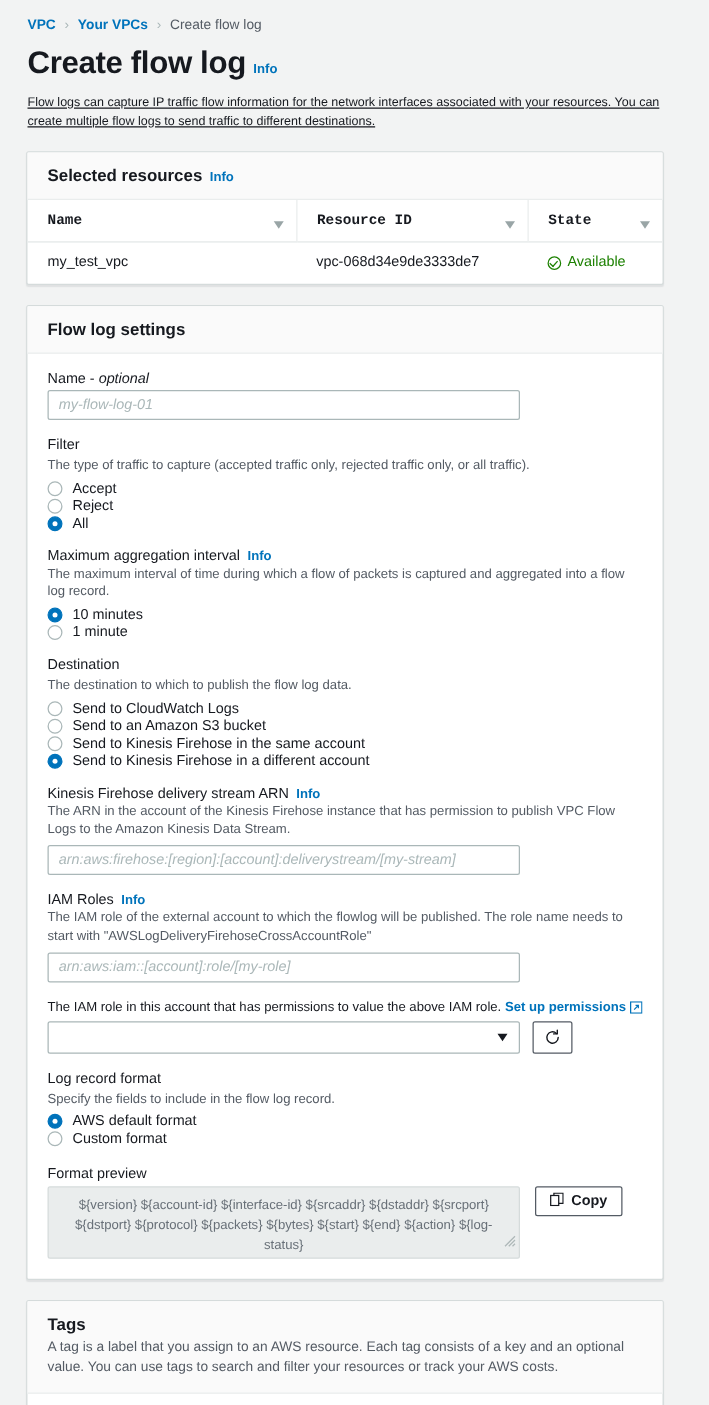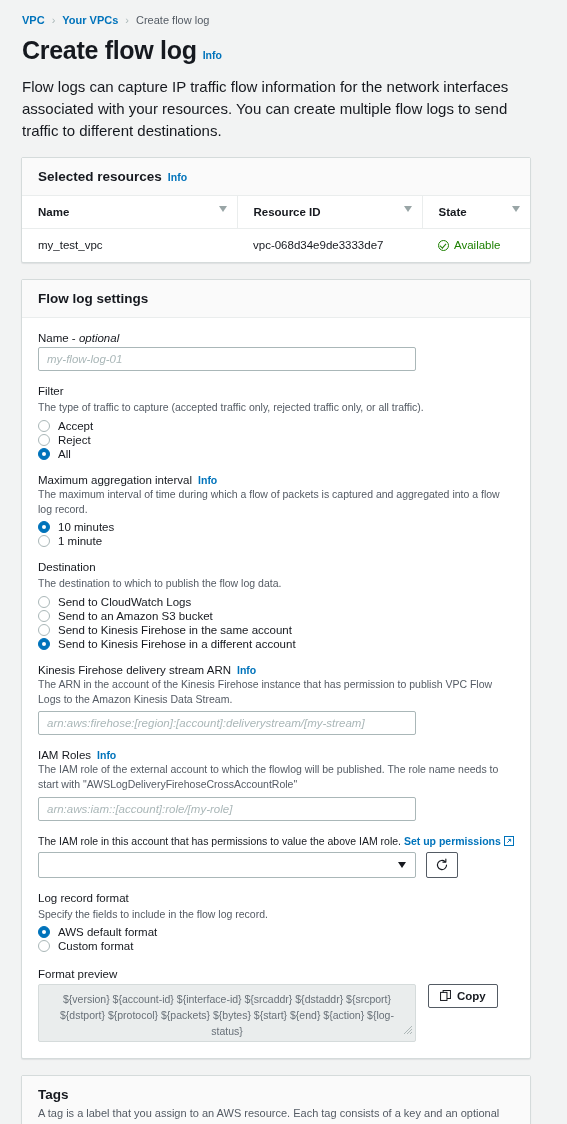--- a/index.html
+++ b/index.html
@@ -29,22 +29,22 @@
   .page-head { padding: 10px 22px 0 22px; }
   .page-title {
     font-size: 25px; font-weight: bold; letter-spacing: -0.3px;
     color: #16191f; display: inline-block; margin: 0; vertical-align: baseline;
   }
   .info-link {
     color: #0073bb; font-size: 10.5px; font-weight: bold;
     text-decoration: none; cursor: pointer; margin-left: 6px;
   }
   .page-desc {
-    font-size: 15px; color: #16191f; line-height: 1.45;
-    margin: 11px 22px 0 22px; max-width: 524px;
+    font-size: 10px; color: #16191f; line-height: 1.45;
+    margin: 11px 22px 0 22px; max-width: 524px; text-decoration: underline;
   }
 
   
   .card {
     background: #ffffff;
     border: 1px solid #d5dbdb;
     border-radius: 2px;
     margin: 16px 36px 0 21px;
     box-shadow: 0 1px 1px 0 rgba(0,28,36,0.08);
   }
@@ -62,21 +62,21 @@
   table.res-table th {
     text-align: left; font-size: 11.5px; font-weight: bold; color: #16191f;
     padding: 10px 0 10px 16px; border-bottom: 1px solid #eaeded;
     position: relative; vertical-align: middle;
   }
   table.res-table td {
     font-size: 11.5px; color: #16191f; padding: 10px 0 11px 16px;
     border-bottom: 1px solid #eaeded;
   }
   table.res-table tr:last-child td { border-bottom: none; }
-  .th-inner { display: flex; align-items: flex-start; justify-content: space-between; padding-right: 10px; }
+  .th-inner { display: flex; align-items: flex-end; justify-content: space-between; padding-right: 10px; font-family: Liberation Mono, monospace; }
   .sort-tri {
     width: 0; height: 0; border-left: 4.5px solid transparent;
     border-right: 4.5px solid transparent; border-top: 6px solid #879596;
     opacity: .85; margin-left: 8px; cursor: pointer;
   }
   .col-divider { border-left: 1px solid #eaeded; }
   .state-cell { display: flex; align-items: center; gap: 5px; }
   .check-circle {
     width: 11px; height: 11px; border-radius: 50%;
     border: 1.4px solid #1d8102; position: relative; flex: none;

